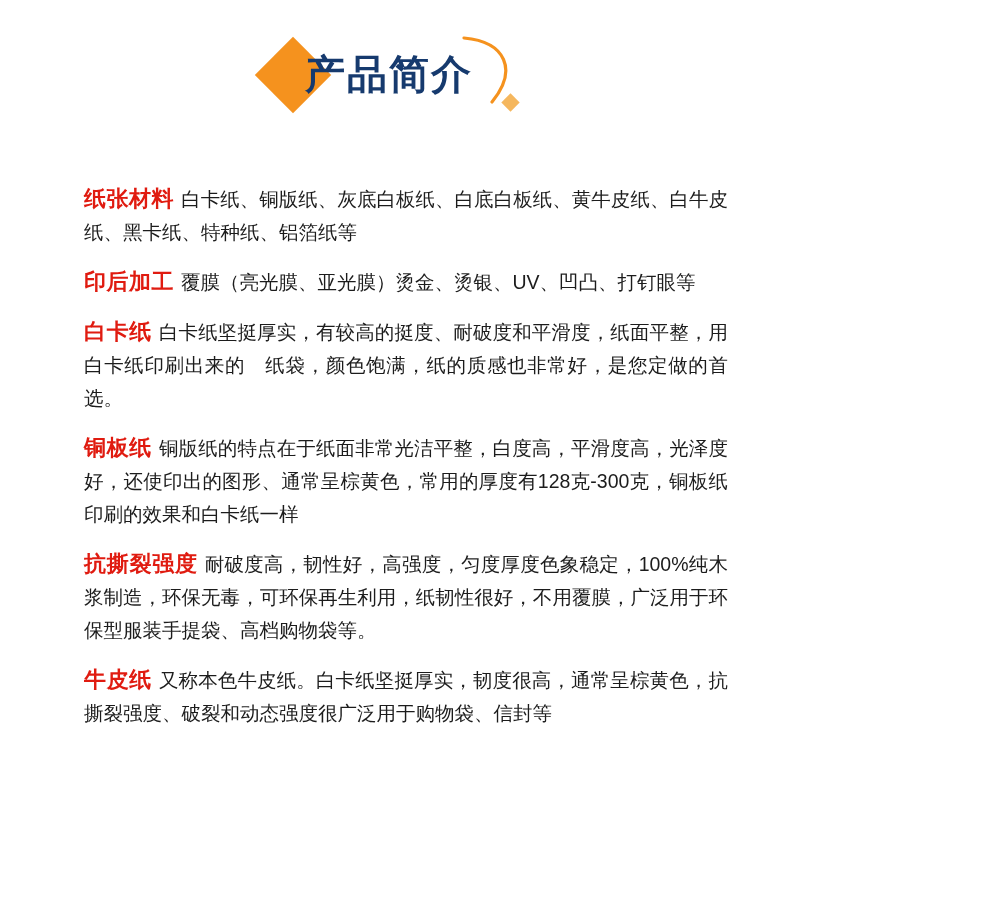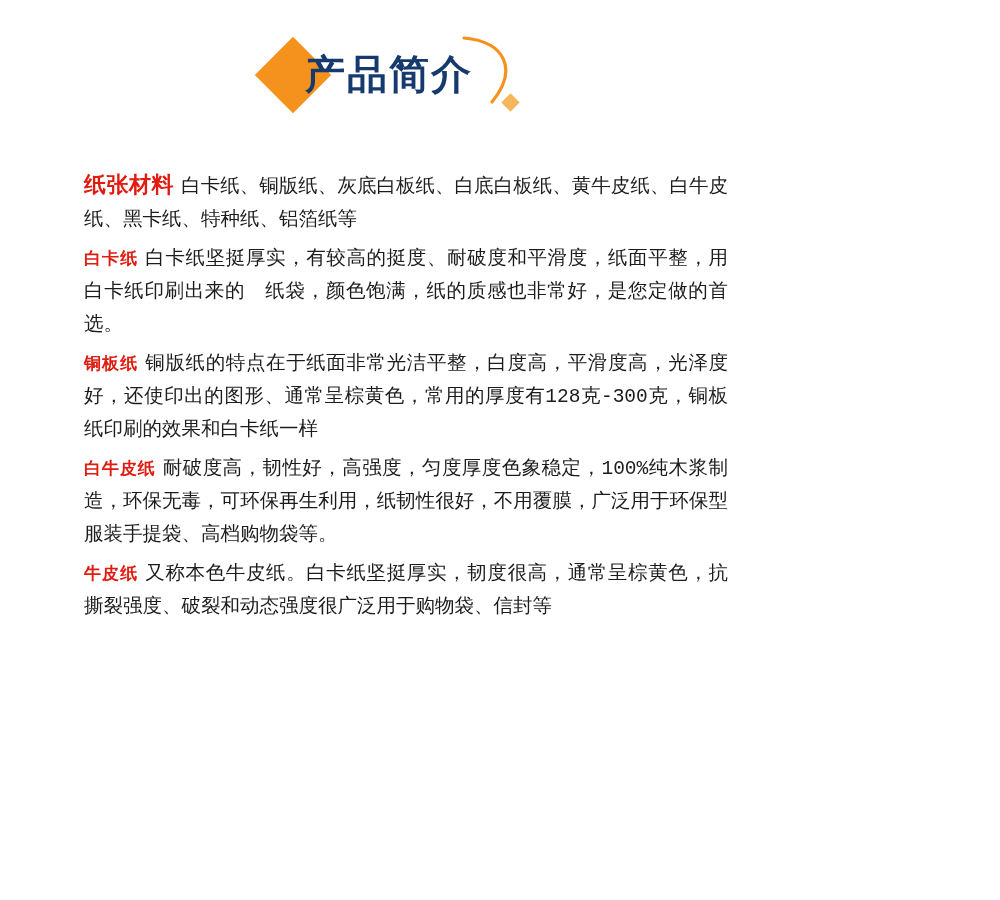--- a/index.html
+++ b/index.html
@@ -72,36 +72,35 @@
     height: 13px;
     background: #f5b75e;
     transform: rotate(45deg);
   }
 
   
   .content {
     padding: 16px 84px 0 84px;
   }
   .block {
-    margin: 4px 0 6px 0;
+    margin: 16px 0 6px 0;
     font-size: 19.5px;
     line-height: 33px;
     color: #1a1a1a;
     text-align: justify;
-    font-family: Liberation Mono, monospace;
   }
   .block.tight { margin-bottom: 1px; }
   .label {
     color: #e01b10;
     font-weight: bold;
     font-size: 22px;
     margin-right: 7px;
     letter-spacing: 0.5px;
   }
-  .label.sm { font-size: 17px; }
+  .label.sm { font-size: 22px; }
   .txt { color: #1c1c1c; }
   .thick-row .txt { letter-spacing: 0px; }
 </style>
 </head>
 <body>
 
 <div class="page">
 
   <div class="header">
     <div class="header-inner">
@@ -116,32 +115,35 @@
     </div>
   </div>
 
   <div class="content">
 
     <p class="block">
       <span class="label">纸张材料</span><span class="txt">白卡纸、铜版纸、灰底白板纸、白底白板纸、黄牛皮纸、白牛皮纸、黑卡纸、特种纸、铝箔纸等</span>
     </p>
 
 
+    <p class="block tight">
+      <span class="label">印后加工</span><span class="txt">覆膜（亮光膜、亚光膜）烫金、烫银、UV、凹凸、打钉眼等</span>
+    </p>
 
 
     <p class="block">
       <span class="label sm">白卡纸</span><span class="txt">白卡纸坚挺厚实，有较高的挺度、耐破度和平滑度，纸面平整，用白卡纸印刷出来的　纸袋，颜色饱满，纸的质感也非常好，是您定做的首选。</span>
     </p>
 
     <p class="block">
       <span class="label sm">铜板纸</span><span class="txt">铜版纸的特点在于纸面非常光洁平整，白度高，平滑度高，光泽度好，还使印出的图形、通常呈棕黄色，常用的厚度有128克-300克，铜板纸印刷的效果和白卡纸一样</span>
     </p>
 
     <p class="block">
-      <span class="label sm">白牛皮纸</span><span class="txt">耐破度高，韧性好，高强度，匀度厚度色象稳定，100%纯木浆制造，环保无毒，可环保再生利用，纸韧性很好，不用覆膜，广泛用于环保型服装手提袋、高档购物袋等。</span>
+      <span class="label sm">抗撕裂强度</span><span class="txt">耐破度高，韧性好，高强度，匀度厚度色象稳定，100%纯木浆制造，环保无毒，可环保再生利用，纸韧性很好，不用覆膜，广泛用于环保型服装手提袋、高档购物袋等。</span>
     </p>
 
     <p class="block">
       <span class="label sm">牛皮纸</span><span class="txt">又称本色牛皮纸。白卡纸坚挺厚实，韧度很高，通常呈棕黄色，抗撕裂强度、破裂和动态强度很广泛用于购物袋、信封等</span>
     </p>
 
 
   </div>
 </div>
 

